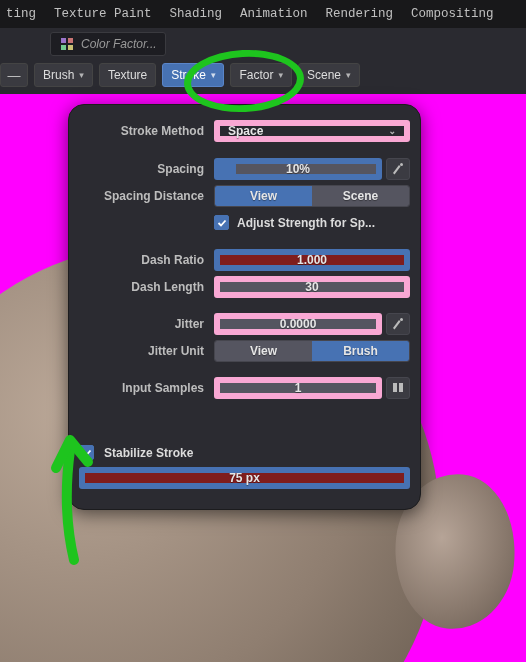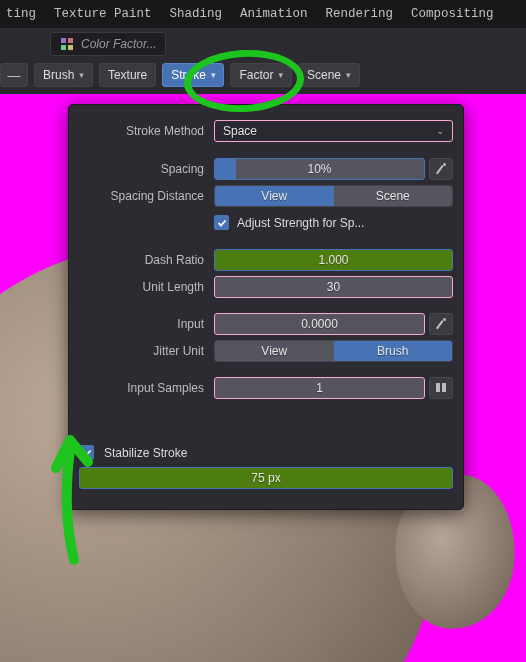--- a/index.html
+++ b/index.html
@@ -15,28 +15,28 @@
   .toolbar { background: #2a2a30; height: 34px; display: flex; align-items: center; gap: 6px; padding: 0 6px 4px 0; }
   .tool-btn-sm { background: #3a3a40; border: 1px solid #444; border-radius: 3px; width: 28px; height: 24px; display:flex; align-items:center; justify-content:center; color:#ccc; font-size:13px;}
   .tool-btn { background: #3a3a40; border: 1px solid #444; border-radius: 3px; height: 24px; padding: 0 8px; display: flex; align-items: center; gap: 5px; color: #ddd; font-size: 12px; }
   .tool-btn.active { background: #4772b3; border-color:#5a85c8; color: #fff; }
   .chev { font-size: 9px; opacity: .75; }
   
   .viewport-bg { position: absolute; top: 94px; left: 0; right: 0; bottom: 0; background: #ff00ff; }
   .head-shape { position: absolute; top: 150px; left: -120px; width: 560px; height: 560px; background: radial-gradient(circle at 35% 30%, #bba898, #8f7e70 55%, #6d6054 85%); border-radius: 50%; }
   .ear-shape { position: absolute; top: 380px; left: 395px; width: 120px; height: 155px; background: radial-gradient(ellipse at 38% 42%, #b6a497, #87776b 62%, #685c52); border-radius: 50% 50% 50% 50% / 45% 55% 45% 55%; transform: rotate(6deg); }
   
-  .panel { position: absolute; top: 104px; left: 68px; width: 396px; background: #2b2b31; border: 1px solid #1c1c1e; border-radius: 5px; box-shadow: 0 4px 18px rgba(0,0,0,.55); padding: 11px 10px 18px 10px; font-size: 12px; color: #d8d8d8; }
+  .panel { position: absolute; top: 104px; left: 68px; width: 353px; background: #2b2b31; border: 1px solid #1c1c1e; border-radius: 16px; box-shadow: 0 4px 18px rgba(0,0,0,.55); padding: 11px 10px 18px 10px; font-size: 12px; color: #d8d8d8; font-weight: bold; }
   .row { display: flex; align-items: center; height: 27px; gap: 7px; }
   .row.tall { height: 29px; }
   .label { width: 128px; text-align: right; color: #bdbdbd; padding-right: 3px; }
   .ctrl { flex: 1; display: flex; gap: 4px; align-items: center; }
-  .select, .numfield { flex: 1; background: #555560; border: 1px solid #f9a8d4; color: #e6e6e6; height: 22px; border-radius: 3px; display: flex; align-items: center; justify-content: center; text-shadow: 0 1px 1px rgba(0,0,0,.4); }
+  .select, .numfield { flex: 1; background: #555560; border: 6px solid #f9a8d4; color: #e6e6e6; height: 22px; border-radius: 3px; display: flex; align-items: center; justify-content: center; text-shadow: 0 1px 1px rgba(0,0,0,.4); }
   .select { justify-content: space-between; padding: 0 8px; background: #292930; }
-  .numfield.blue { background: #4d7c0f; border-color:#4772b3; }
+  .numfield.blue { background: #7f1d1d; border-color:#4772b3; }
   .numfield.blue-partial { background: linear-gradient(to right,#4772b3 0,#4772b3 var(--p,80%),#555560 var(--p,80%)); border-color:#4772b3;text-align:center; }
   .seg { flex:1; display:flex; border-radius:3px; overflow:hidden; border:1px solid #46464e; height:22px; }
   .seg > div { flex:1; display:flex; align-items:center; justify-content:center; background:#555560; color:#e6e6e6; text-shadow:0 1px 1px rgba(0,0,0,.4);}
   .seg > div.on { background:#4772b3; }
   .iconbtn { width: 24px; height: 22px; background: #3b3b42; border: 1px solid #46464e; border-radius: 3px; display:flex; align-items:center; justify-content:center; color:#bbb; }
   .checkbox { width:15px; height:15px; background:#e0e0e0; border:1px solid #888; border-radius:2px; display:flex; align-items:center; justify-content:center; }
   .checkbox.checked { background:#4772b3; border-color:#4772b3; color:#fff; }
   .checklabel { color:#dcdcdc; margin-left:4px; }
   .subhead { display:flex; align-items:center; gap:6px; padding:6px 0 4px 0;margin-top:28px; }
   .gap { height: 10px; }
@@ -150,30 +150,30 @@
 
   <div class="gap"></div>
 
   <div class="row">
     <div class="label">Dash Ratio</div>
     <div class="ctrl">
         <div class="numfield blue">1.000</div>
       </div>
   </div>
   <div class="row">
-    <div class="label">Unit Length</div>
+    <div class="label">Dash Length</div>
     <div class="ctrl">
         <div class="numfield">30</div>
       </div>
   </div>
 
   <div class="gap"></div>
 
   <div class="row">
-    <div class="label">Input</div>
+    <div class="label">Jitter</div>
     <div class="ctrl">
       <div class="numfield">0.0000</div>
       <div class="iconbtn">
         <svg width="14" height="14" viewBox="0 0 14 14">
             <path d="M2 11 L8 3 L9.5 4.5 L3.5 12.5 Z" fill="#bbb"></path>
             <circle cx="10.5" cy="2.5" r="1.5" fill="#bbb"></circle>
           </svg>
       </div>
     </div>
   </div>

